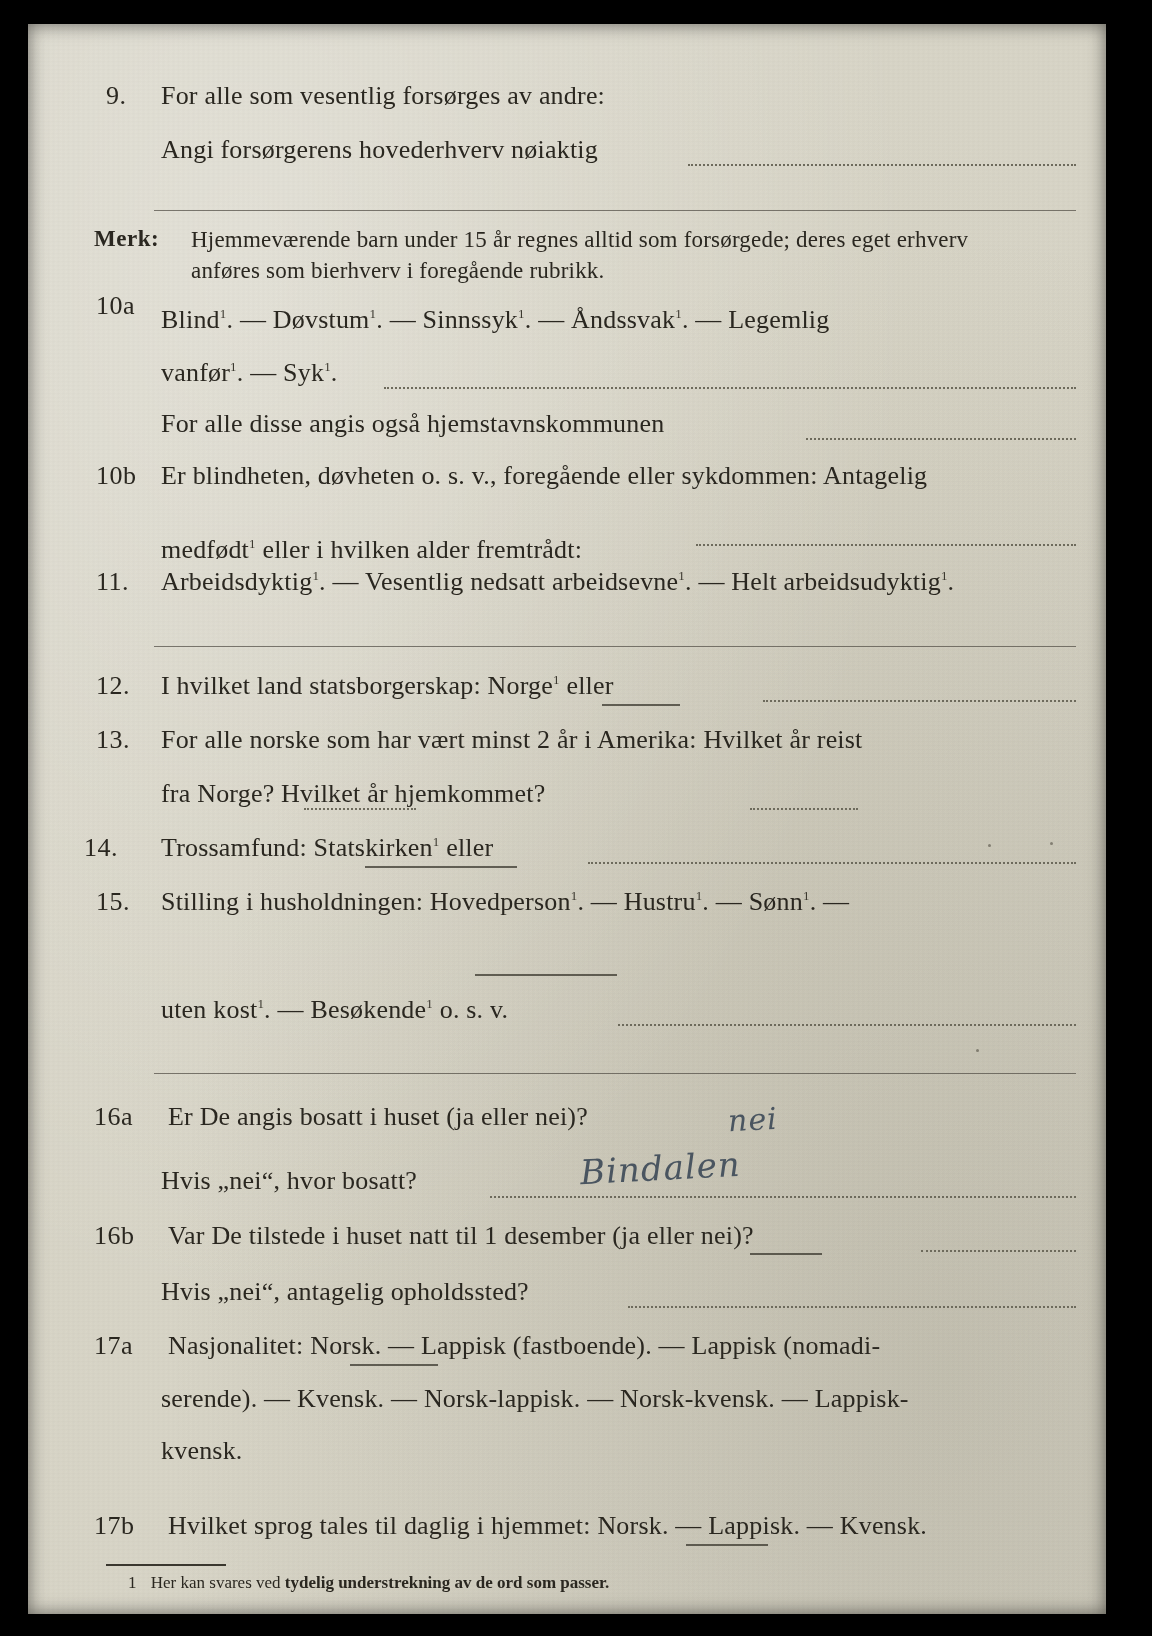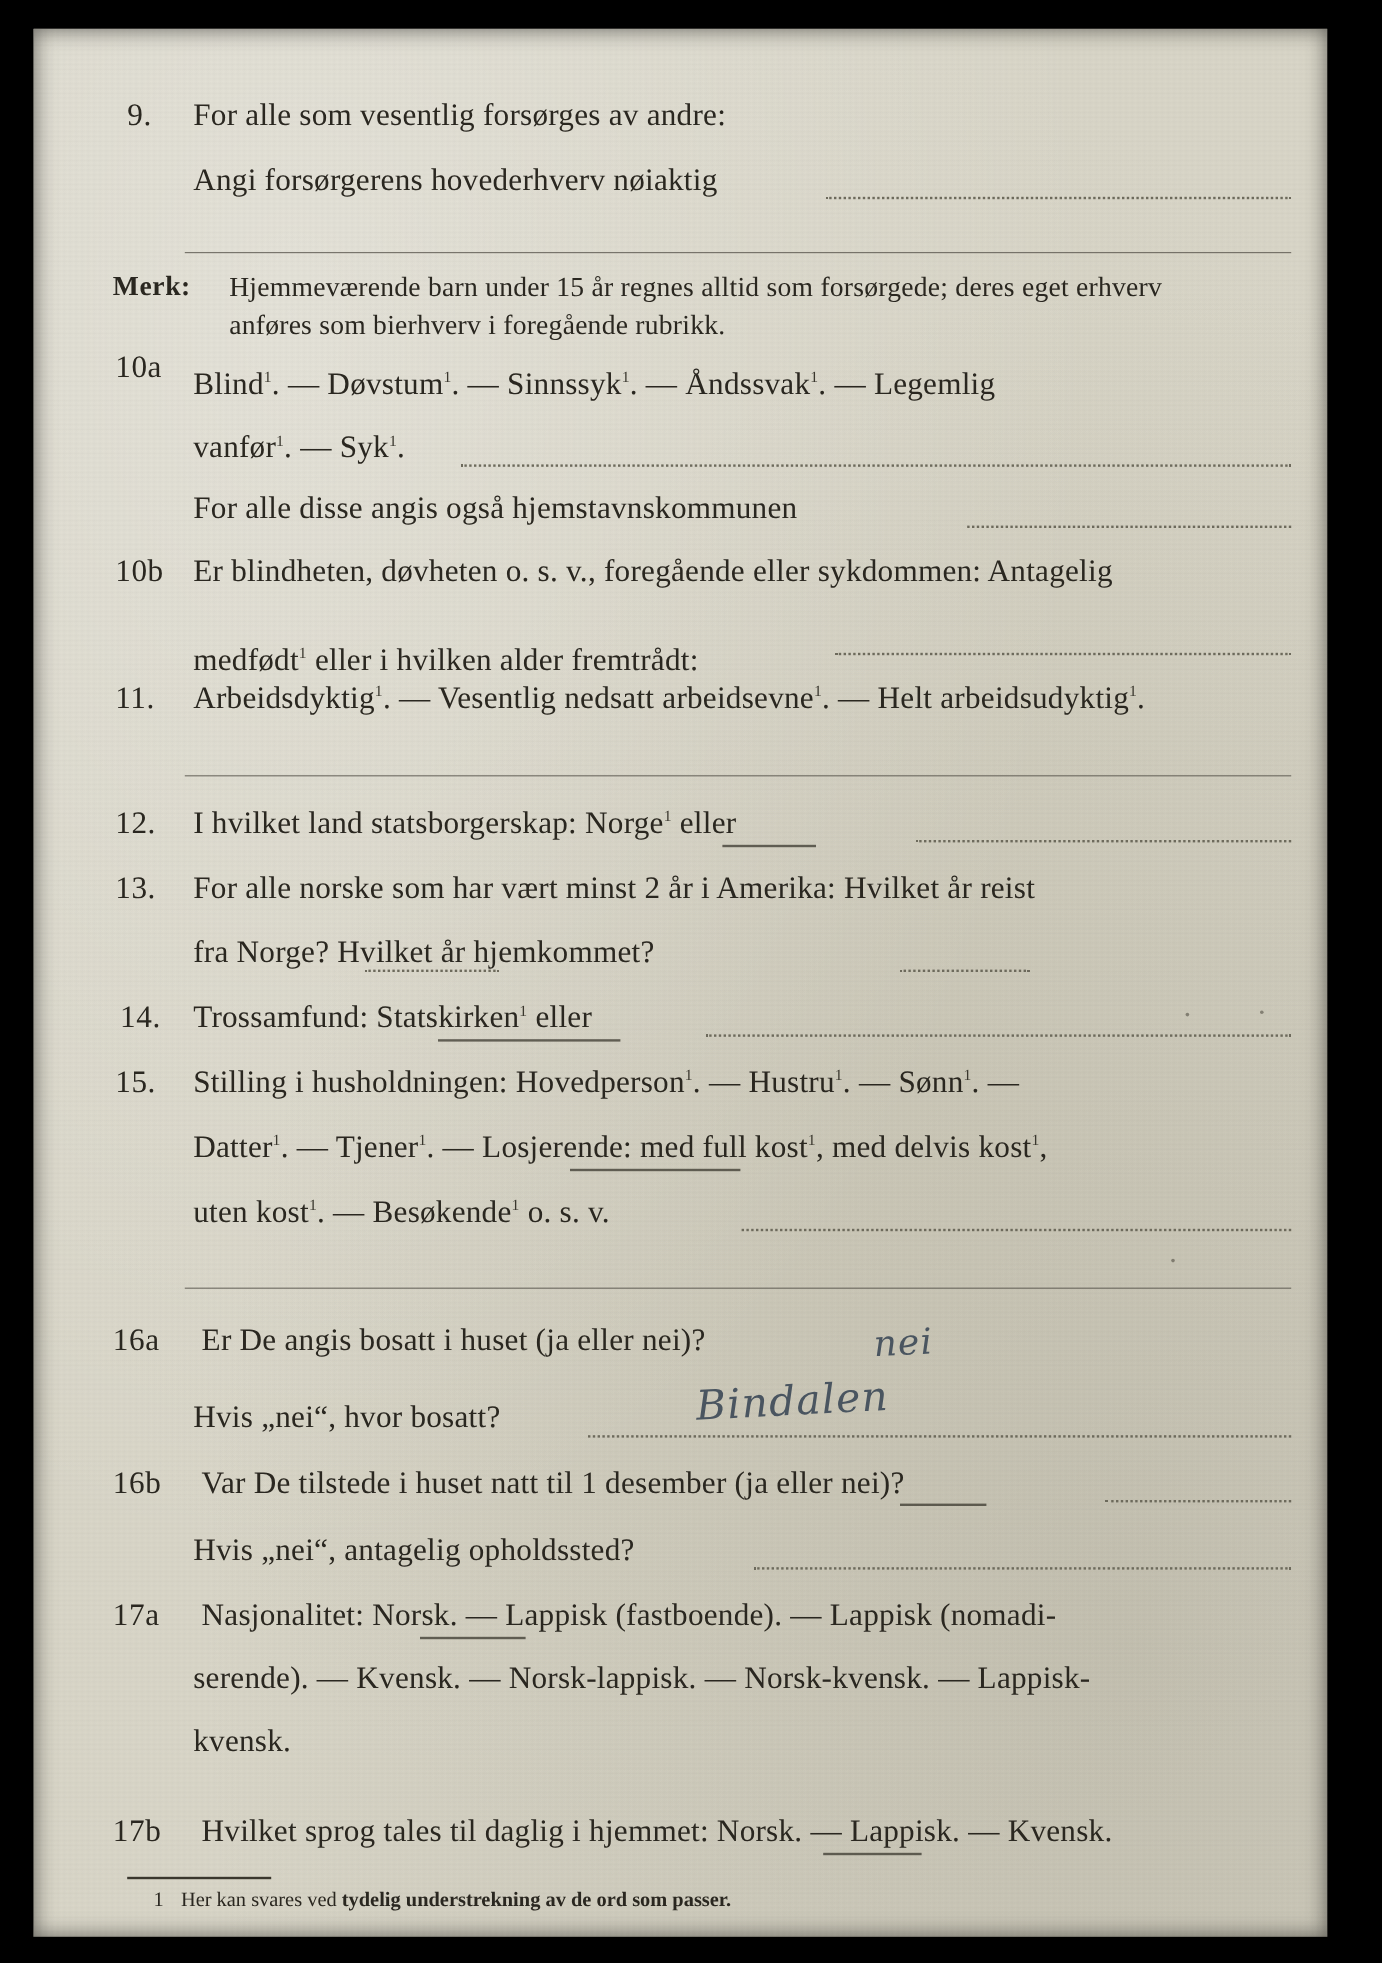--- a/index.html
+++ b/index.html
@@ -142,28 +142,27 @@
     <div class="txt" style="left:133px; top:647px;">I hvilket land statsborgerskap: Norge<span class="sup">1</span> eller</div>
     <div class="rule" style="left:574px; top:680px; width:78px; border-bottom:2px solid #3a372e;"></div>
     <div class="dots" style="left:735px; top:676px; width:313px;"></div>
 
     <div class="num" style="left:68px; top:701px;">13.</div>
     <div class="txt" style="left:133px; top:701px;">For alle norske som har vært minst 2 år i Amerika: Hvilket år reist</div>
     <div class="txt" style="left:133px; top:755px;">fra Norge?          Hvilket år hjemkommet?</div>
     <div class="dots" style="left:276px; top:784px; width:112px;"></div>
     <div class="dots" style="left:722px; top:784px; width:108px;"></div>
 
-    <div class="num" style="left:72px; top:809px;text-align:center;">14.</div>
+    <div class="num" style="left:56px; top:809px;text-align:center;">14.</div>
     <div class="txt" style="left:133px; top:809px;">Trossamfund: Statskirken<span class="sup">1</span> eller</div>
     <div class="rule" style="left:337px; top:842px; width:152px; border-bottom:2px solid #3a372e;"></div>
     <div class="dots" style="left:560px; top:838px; width:488px;"></div>
 
     <div class="num" style="left:68px; top:863px;text-align:center;">15.</div>
     <div class="txt" style="left:133px; top:863px;">Stilling i husholdningen: Hovedperson<span class="sup">1</span>. — Hustru<span class="sup">1</span>. — Sønn<span class="sup">1</span>. —</div>
-    <div class="txt" style="left:133px; top:917px;">Datter<span class="sup">1</span>. — Tjener<span class="sup">1</span>. — Losjerende: med full kost<span class="sup">1</span>, med delvis kost<span class="sup">1</span>,</div>
     <div class="rule" style="left:447px; top:950px; width:142px; border-bottom:2px solid #3a372e;"></div>
     <div class="txt" style="left:133px; top:971px;">uten kost<span class="sup">1</span>. — Besøkende<span class="sup">1</span> o. s. v.</div>
     <div class="dots" style="left:590px; top:1000px; width:458px;"></div>
 
     <div class="rule" style="left:126px; top:1049px; width:922px;"></div>
 
     <div class="num" style="left:66px; top:1078px;">16a</div>
     <div class="txt" style="left:140px; top:1078px;">Er De angis bosatt i huset (ja eller nei)?</div>
     <div class="hand" style="left:700px; top:1078px;">nei</div>
     <div class="txt" style="left:133px; top:1142px;">Hvis „nei“, hvor bosatt?</div>

